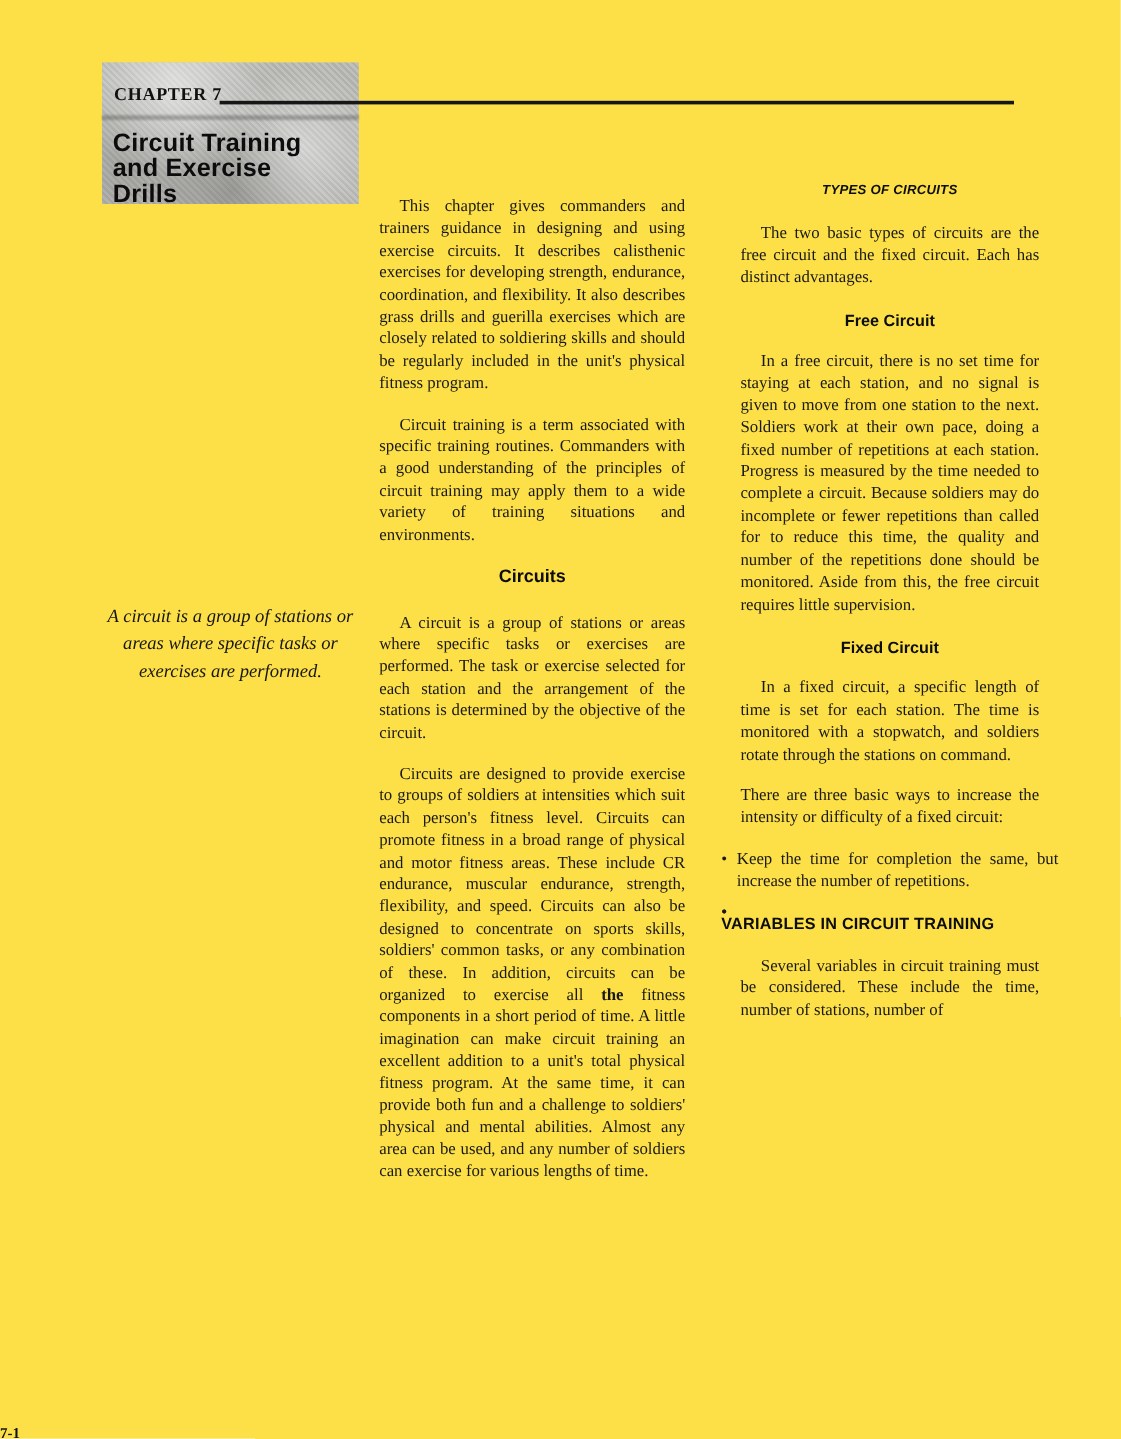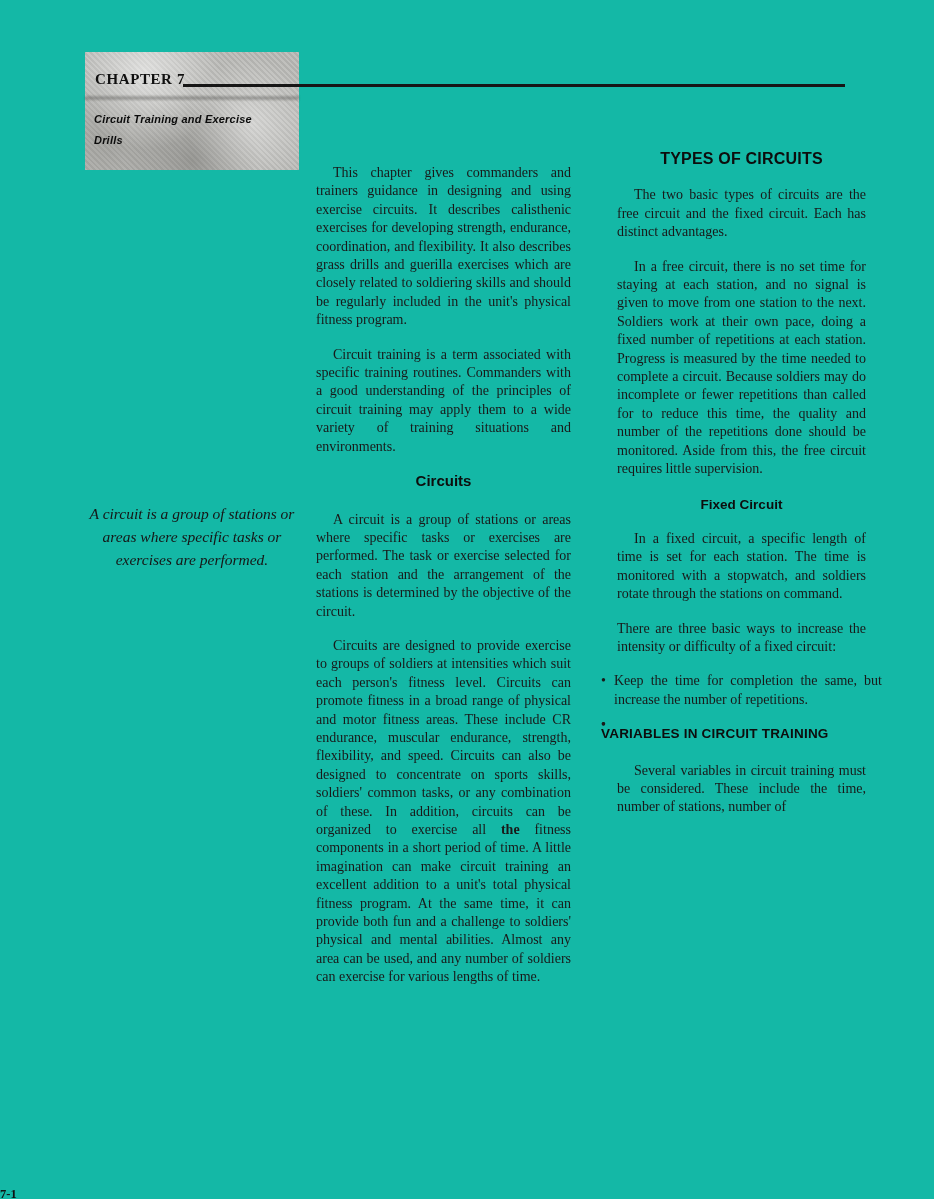--- a/index.html
+++ b/index.html
@@ -1,19 +1,19 @@
 <!DOCTYPE html>
 <html><head>
 <meta charset="utf-8">
 <style>
   html,body{margin:0;padding:0;background:#ffffff;}
   .page{
     position:relative;
     width:934px;height:1199px;
-    background:#14b8a6;
+    background:#fde047;
     font-family:"Liberation Serif", serif;
     color:#1a1a1a;
     overflow:hidden;
   }
   
   .chapter-box{
     position:absolute;left:85px;top:52px;width:214px;height:118px;
     background-color:#b9b9b6;
     background-image:
       radial-gradient(circle at 28% 18%, rgba(255,255,255,0.55), transparent 42%),
@@ -27,21 +27,21 @@
     background:rgba(45,45,42,0.30);filter:blur(1px);
   }
   .chapter-label{
     position:absolute;left:10px;top:19px;
     font-family:"Liberation Serif", serif;font-weight:bold;
     font-size:15px;letter-spacing:0.6px;color:#101010;
   }
   .chapter-title{
     position:absolute;left:9px;top:57px;width:162px;
     font-family:"Liberation Sans", sans-serif;font-weight:bold;
-    font-size:11px;line-height:21px;color:#0c0c0c;letter-spacing:0.2px;font-style:italic;
+    font-size:21px;line-height:21px;color:#0c0c0c;letter-spacing:0.2px;
   }
   .header-rule{
     position:absolute;left:183px;top:84px;width:662px;height:3px;
     background:#161616;
   }
   
   .pull-quote{
     position:absolute;left:82px;top:502px;width:220px;
     text-align:center;font-style:italic;
     font-size:15.5px;line-height:23px;color:#161616;
@@ -52,21 +52,21 @@
     text-align:justify;font-size:14px;line-height:18.4px;color:#191919;
   }
   .col-middle{left:300px;width:287px;}
   .col-right{left:601px;width:281px;}
   p{margin:16px;}
   p.indent{text-indent:17px;}
   .h-sans{
     font-family:"Liberation Sans", sans-serif;font-weight:bold;
     text-align:center;text-indent:0;color:#0d0d0d;
   }
-  .h-types{font-size:16px;margin:2px 0 18px;letter-spacing:0.2px;}
+  .h-types{font-size:11px;margin:2px 0 18px;letter-spacing:0.2px;font-style:italic;}
   .h-circuits{font-size:15px;margin:11px 0 20px;}
   .h-sub{font-size:13.5px;margin:17px 0 15px;}
   .h-variables{font-size:13.5px;margin:16px 0 18px;text-align:left;letter-spacing:0.2px;}
   .ways{margin-top:9px;}
   .bullet-item{position:relative;padding-left:13px;margin-top:7px;}
   .bullet-item .bullet{position:absolute;left:0;top:0;}
   b{font-weight:bold;}
   .page-number{
     position:absolute;top:1187px;left:0;width:934px;text-align:left;
     font-family:"Liberation Serif", serif;font-weight:bold;font-size:12.5px;color:#111;
@@ -89,20 +89,21 @@
     <p class="indent">This chapter gives commanders and trainers guidance in designing and using exercise circuits.  It describes calisthenic exercises for developing strength, endurance, coordination, and flexibility. It also describes grass drills and guerilla exercises which are closely related to soldiering skills and should be regularly included in the unit's physical fitness program.</p>
     <p class="indent">Circuit training is a term associated with specific training routines. Commanders with a good understanding of the principles of circuit training may apply them to a wide variety of training situations and environments.</p>
     <div class="h-sans h-circuits">Circuits</div>
     <p class="indent">A circuit is a group of stations or areas where specific tasks or exercises are performed.  The task or exercise selected for each station and the arrangement of the stations is determined by the objective of the circuit.</p>
     <p class="indent"><span>Circuits are designed to provide exercise to groups of soldiers at intensities which suit each person's fitness level. Circuits can promote fitness in a broad range of physical and motor fitness areas. These include CR endurance, muscular endurance, strength, flexibility, and speed. Circuits can also be designed to concentrate on sports skills, soldiers' common tasks, or any combination of these.  In addition, circuits can be organized to exercise all </span><b>the</b><span> fitness components in a short period of time.  A little imagination can make circuit training an excellent addition to a unit's total physical fitness program. At the same time, it can provide both fun and a challenge to soldiers' physical and mental abilities. Almost any area can be used, and any number of soldiers can exercise for various lengths of time.</span></p>
   </div>
 
   <div class="col col-right">
     <div class="h-sans h-types">TYPES OF CIRCUITS</div>
     <p class="indent">The two basic types of circuits are the free circuit and the fixed circuit. Each has distinct advantages.</p>
+    <div class="h-sans h-sub">Free Circuit</div>
     <p class="indent">In a free circuit, there is no set time for staying at each station, and no signal is given to move from one station to the next. Soldiers work at their own pace, doing a fixed number of repetitions at each station. Progress is measured by the time needed to complete a circuit. Because soldiers may do incomplete or fewer repetitions than called for to reduce this time, the quality and number of the repetitions done should be monitored. Aside from this, the free circuit requires little supervision.</p>
     <div class="h-sans h-sub">Fixed Circuit</div>
     <p class="indent">In a fixed circuit, a specific length of time is set for each station. The time is monitored with a stopwatch, and soldiers rotate through the stations on command.</p>
     <p class="ways">There are three basic ways to increase the intensity or difficulty of a fixed circuit:</p>
     <div class="bullet-item">
       <span class="bullet">•</span>
       <span>Keep the time for completion the same, but increase the number of repetitions.</span>
     </div>
     <div class="bullet-item">
       <span class="bullet">•</span>

